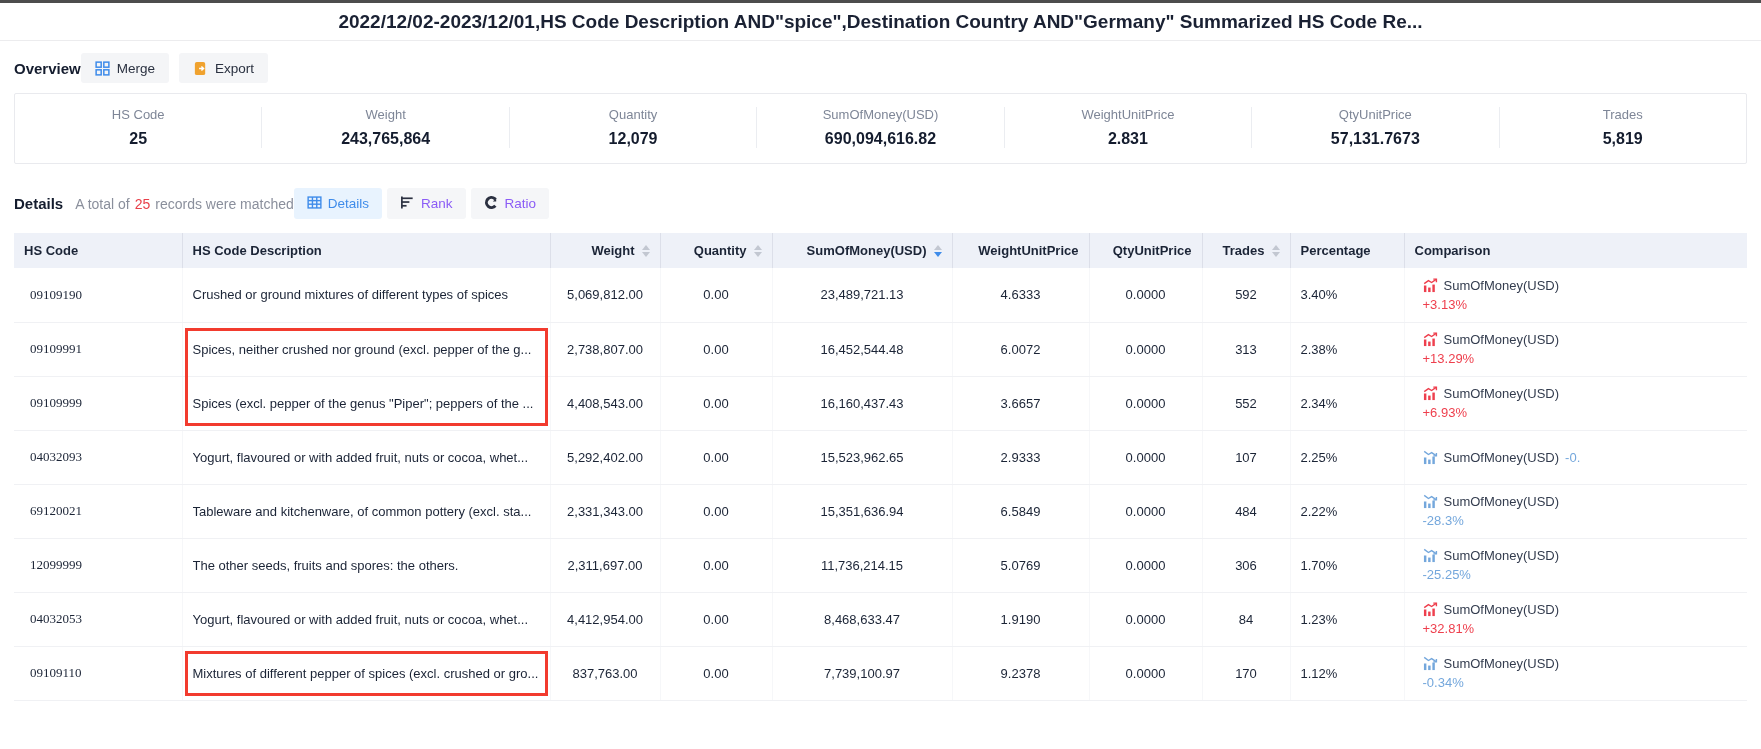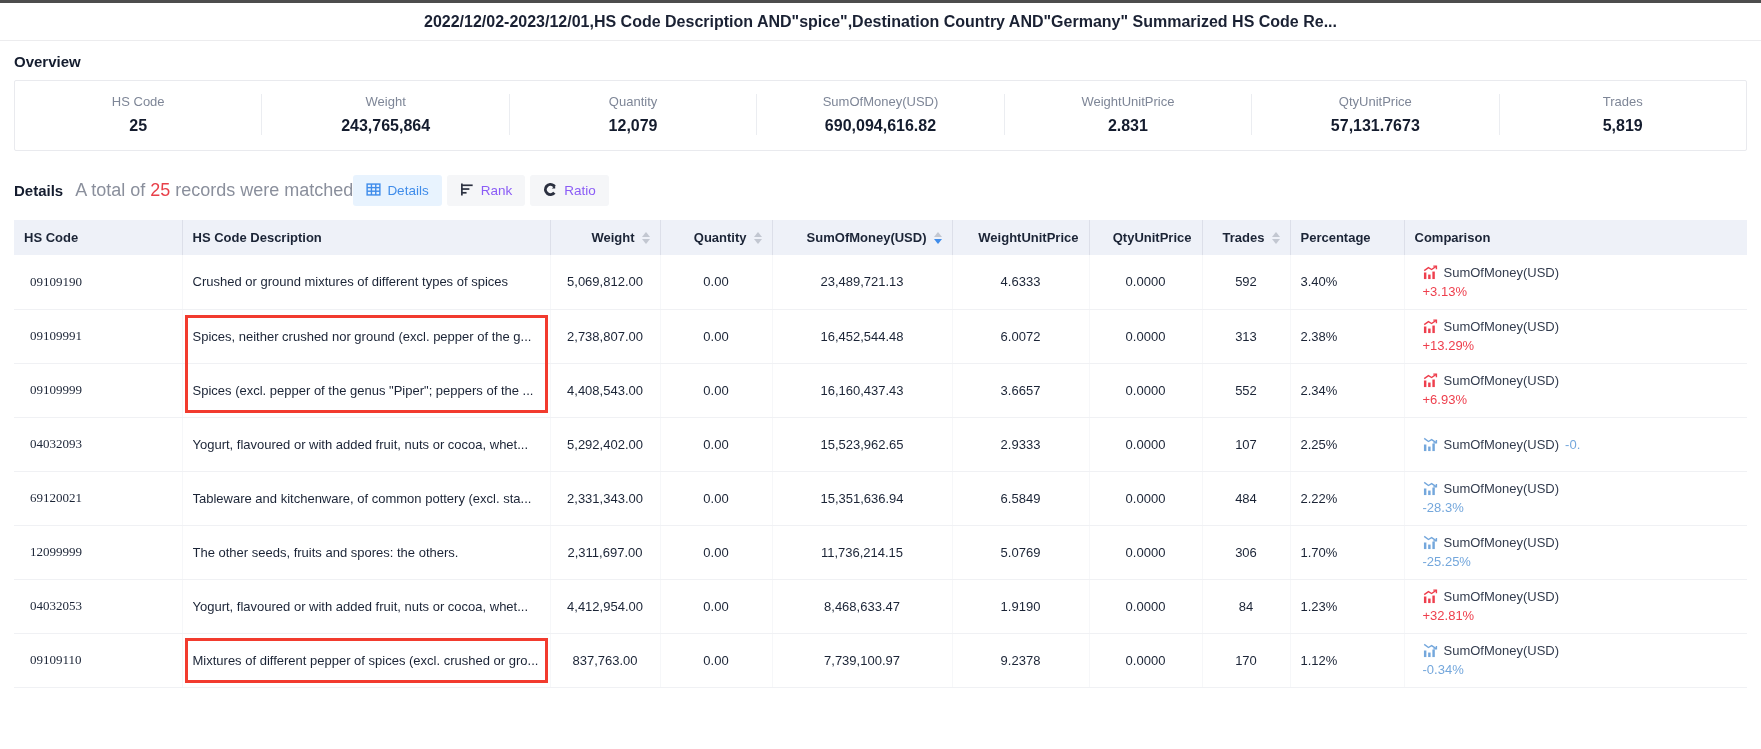--- a/index.html
+++ b/index.html
@@ -6,21 +6,21 @@
   html,body { margin:0; padding:0; }
   body {
     width:1761px; height:749px; overflow:hidden;
     background:#ffffff; color:#1b2436;
     font-family:"Liberation Sans", sans-serif;
   }
   .top-strip { height:3px; background:#4d4d4d; }
   .title-bar {
     height:38px; display:flex; align-items:center; justify-content:center;
     border-bottom:1px solid #ececee;
-    font-size:16px; font-weight:700; color:#1a2133;
+    font-size:19px; font-weight:700; color:#1a2133;
   }
   .page { padding:0 14px; }
 
   
   .section-row { display:flex; justify-content:flex-start; align-items:center; margin-top:12px; }
   .h-section { font-size:15px; font-weight:700; color:#141c2e; }
   .btn-group { display:flex; gap:10px; }
   .btn {
     display:inline-flex; align-items:center; gap:7px;
     height:30px; padding:0 14px;
@@ -33,21 +33,21 @@
     display:flex; padding:13px 0 15px;
   }
   .stat { flex:1; text-align:center; border-right:1px solid #ebedf1; }
   .stat:last-child { border-right:none; }
   .stat-label { font-size:13px; color:#7e8697; }
   .stat-value { margin-top:8px; font-size:16px; font-weight:700; color:#141c2e; }
 
   
   .details-row { margin-top:24px; }
   .details-left { display:flex; align-items:baseline; gap:12px; }
-  .summary { font-size:18px; color:#8a8f9c; }
+  .summary { font-size:14px; color:#8a8f9c; }
   .summary .count { color:#e8404a; margin:0 5px; }
   .view-group { display:flex; gap:5px; }
   .view-btn {
     display:inline-flex; align-items:center; gap:6px;
     height:31px; padding:0 13px;
     background:#f5f6f8; border:none; border-radius:3px;
     font-size:13.5px; color:#8b5cf6; cursor:pointer; font-family:inherit;
   }
   .view-btn.active { background:#e8f3fe; color:#3f8cea; }
 
@@ -102,20 +102,40 @@
 <body>
 
 <div class="top-strip"></div>
 
 <div class="title-bar">2022/12/02-2023/12/01,HS Code Description AND"spice",Destination Country AND"Germany" Summarized HS Code Re...</div>
 
 <div class="page">
 
   <div class="section-row">
     <div class="h-section">Overview</div>
+    <div class="btn-group">
+      <button class="btn">
+        <svg class="ic" width="15" height="15" viewBox="0 0 16 16">
+          <g fill="none" stroke="#3f8cea" stroke-width="1.6">
+            <rect x="1.2" y="1.2" width="5.4" height="5.4"></rect>
+            <rect x="9.4" y="1.2" width="5.4" height="5.4"></rect>
+            <rect x="1.2" y="9.4" width="5.4" height="5.4"></rect>
+            <rect x="9.4" y="9.4" width="5.4" height="5.4"></rect>
+          </g>
+        </svg>
+        <span>Merge</span>
+      </button>
+      <button class="btn">
+        <svg class="ic" width="15" height="15" viewBox="0 0 16 16">
+          <rect x="2" y="1" width="11" height="14" rx="2" fill="#f0a22e"></rect>
+          <path d="M6.5 8 H11 M9 5.8 L11.3 8 L9 10.2" stroke="#ffffff" stroke-width="1.5" fill="none"></path>
+        </svg>
+        <span>Export</span>
+      </button>
+    </div>
   </div>
 
   <div class="overview-card">
       <div class="stat">
     <div class="stat-label">HS Code</div>
     <div class="stat-value">25</div>
   </div>
       <div class="stat">
     <div class="stat-label">Weight</div>
     <div class="stat-value">243,765,864</div>

